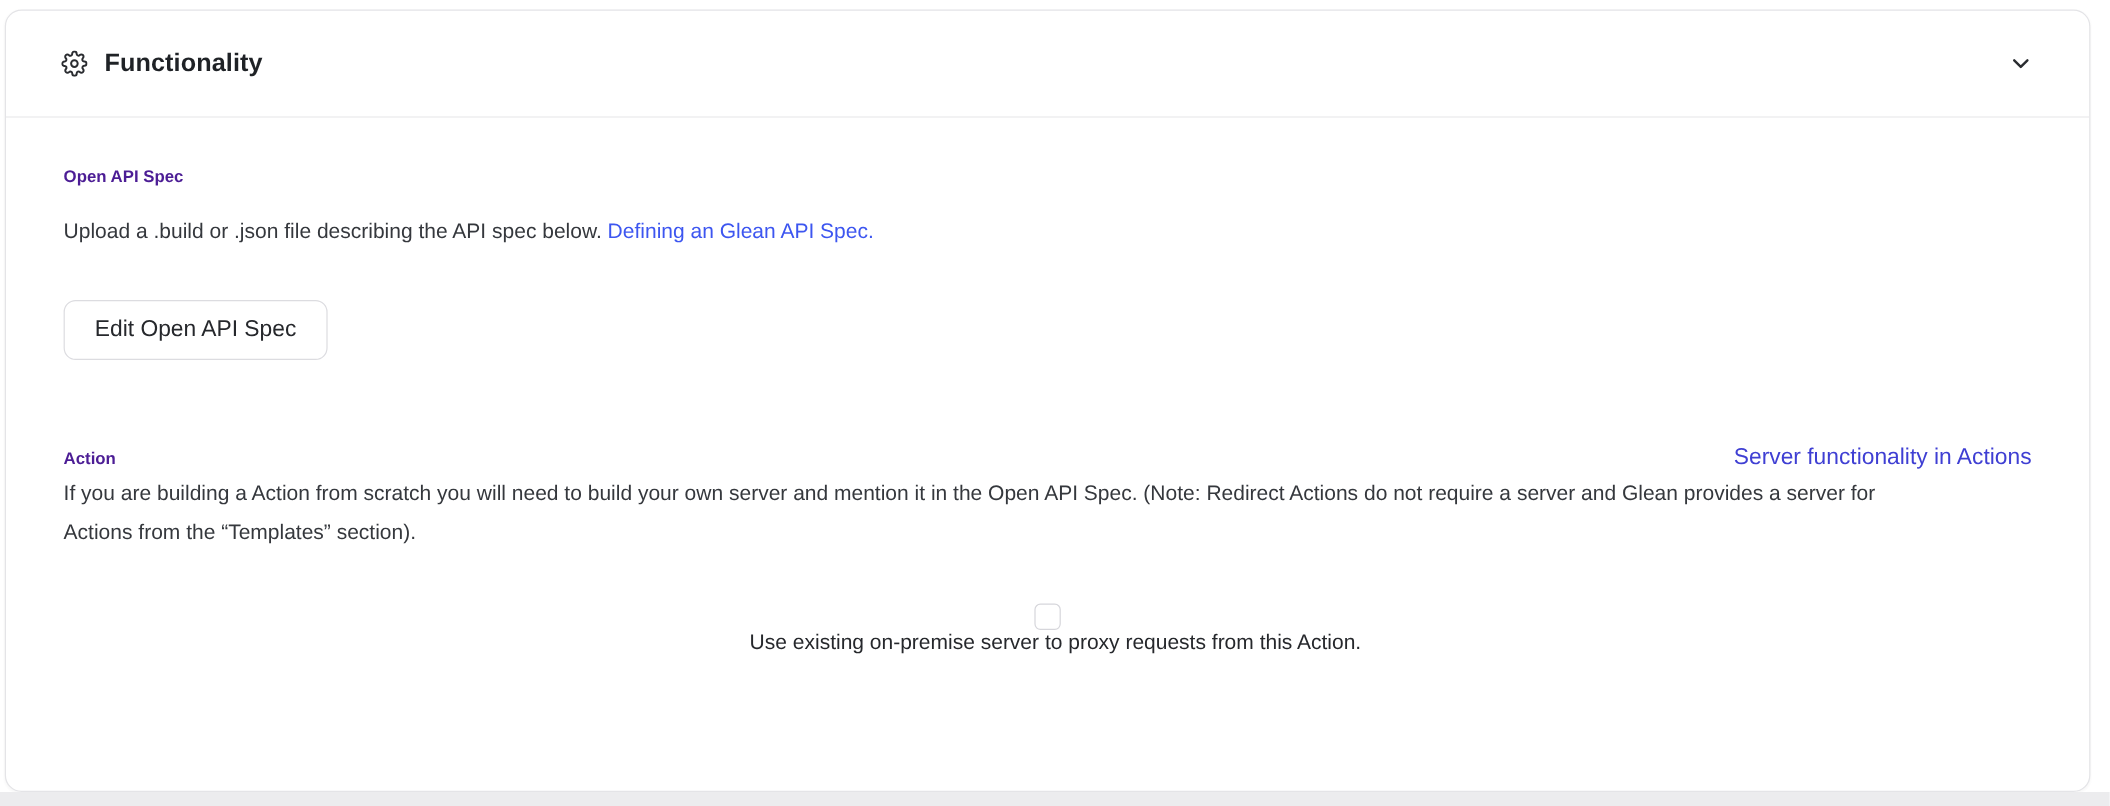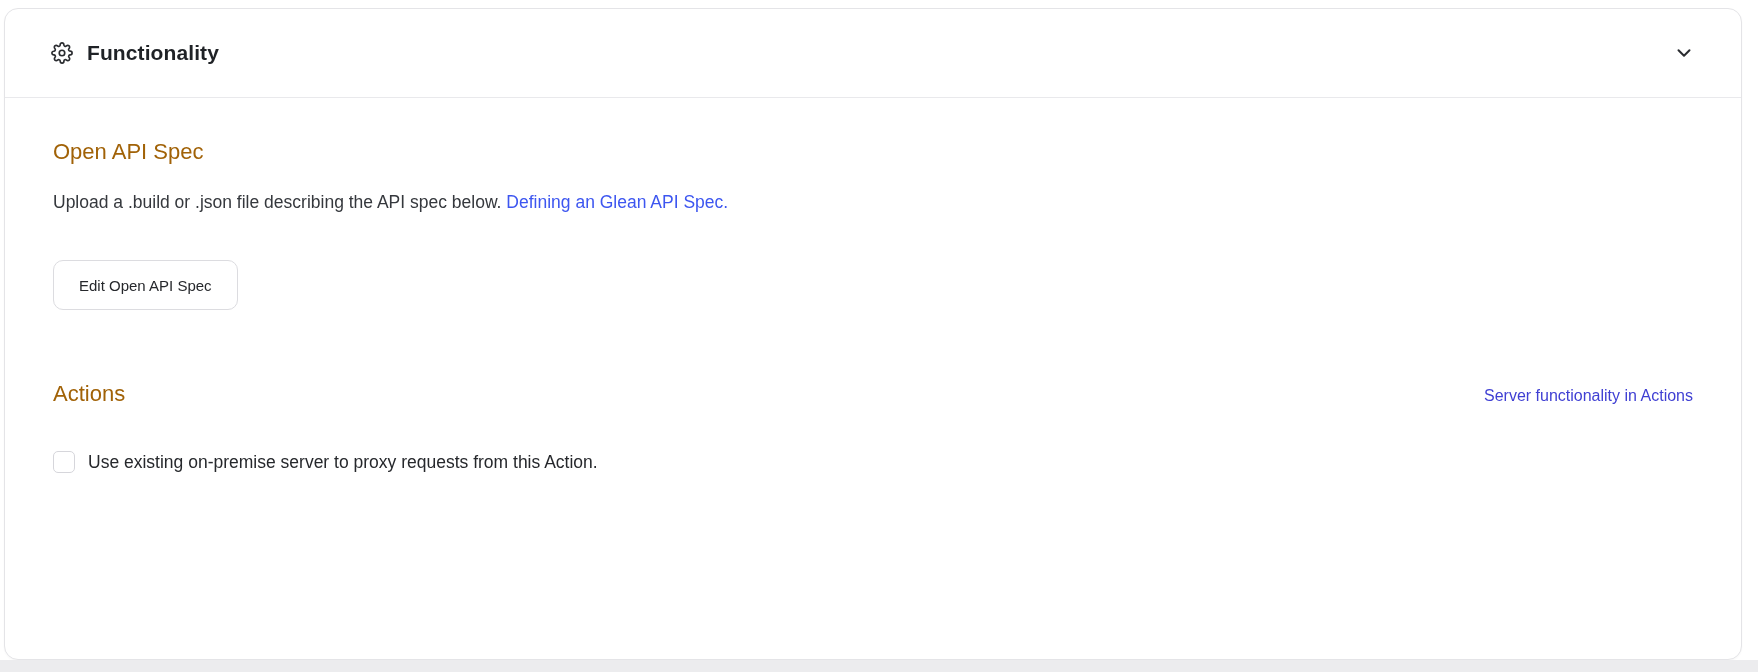--- a/index.html
+++ b/index.html
@@ -40,23 +40,23 @@
   .card-title {
     font-size: 21px;
     font-weight: 600;
     letter-spacing: 0.1px;
     color: #1f2226;
   }
   .chevron-wrap { margin-left: auto; width: 22px; height: 22px; color: #2a2c30; cursor: pointer; }
   .card-body { padding: 41px 48px 0; }
 
   .section-heading {
-    font-size: 22px;
-    font-weight: 400;
-    color: #a16207;
+    font-size: 14px;
+    font-weight: 700;
+    color: #4c1d95;
     margin: 0 0 21px 0;
   }
   .body-text {
     font-size: 17.5px;
     font-weight: 400;
     color: #35383d;
     line-height: 32px;
     margin: 0;
   }
   .link {
@@ -66,45 +66,46 @@
   }
   .outline-button {
     display: inline-block;
     margin-top: 42px;
     height: 50px;
     padding: 0 25px;
     background: #ffffff;
     border: 1px solid #dcdce0;
     border-radius: 10px;
     font-family: "Liberation Sans", sans-serif;
-    font-size: 15px;
+    font-size: 19px;
     font-weight: 500;
     color: #26282c;
     cursor: pointer;
   }
   .server-section { margin-top: 71px; }
   .server-header-row {
     display: flex;
     justify-content: space-between;
     align-items: baseline;
     margin-bottom: 2px;
   }
   .server-link {
-    font-size: 16px;
+    font-size: 19px;
     font-weight: 500;
     color: var(--link-indigo, #3f3fd3);
     text-decoration: none;
     cursor: pointer;
   }
   .server-desc { max-width: 1530px; margin-top: 2px; }
   .checkbox-row {
     margin-top: 44px;
     display: flex;
     align-items: center;
     cursor: pointer;
+    flex-direction: column;
   }
   .checkbox {
     width: 22px; height: 22px;
     border: 1.5px solid #d6d6db;
     border-radius: 5px;
     background: #ffffff;
     flex: 0 0 auto;
   }
   .checkbox-label {
     margin-left: 13px;
@@ -136,23 +137,24 @@
   <div class="card-body">
 
     <div class="section">
       <div class="section-heading">Open API Spec</div>
       <p class="body-text"><span>Upload a .build or .json file describing the API spec below.</span> <a class="link" href="#">Defining an Glean API Spec.</a></p>
       <button class="outline-button">Edit Open API Spec</button>
     </div>
 
     <div class="section server-section">
       <div class="server-header-row">
-        <div class="section-heading" style="margin-bottom:0;">Actions</div>
+        <div class="section-heading" style="margin-bottom:0;">Action</div>
         <a class="server-link" href="#">Server functionality in Actions</a>
       </div>
+      <p class="body-text server-desc">If you are building a Action from scratch you will need to build your own server and mention it in the Open API Spec. (Note: Redirect Actions do not require a server and Glean provides a server for Actions from the “Templates” section).</p>
       <label class="checkbox-row">
         <span class="checkbox"></span>
         <span class="checkbox-label">Use existing on-premise server to proxy requests from this Action.</span>
       </label>
     </div>
 
   </div>
 </div>
 
 <div class="bottom-strip"></div>

